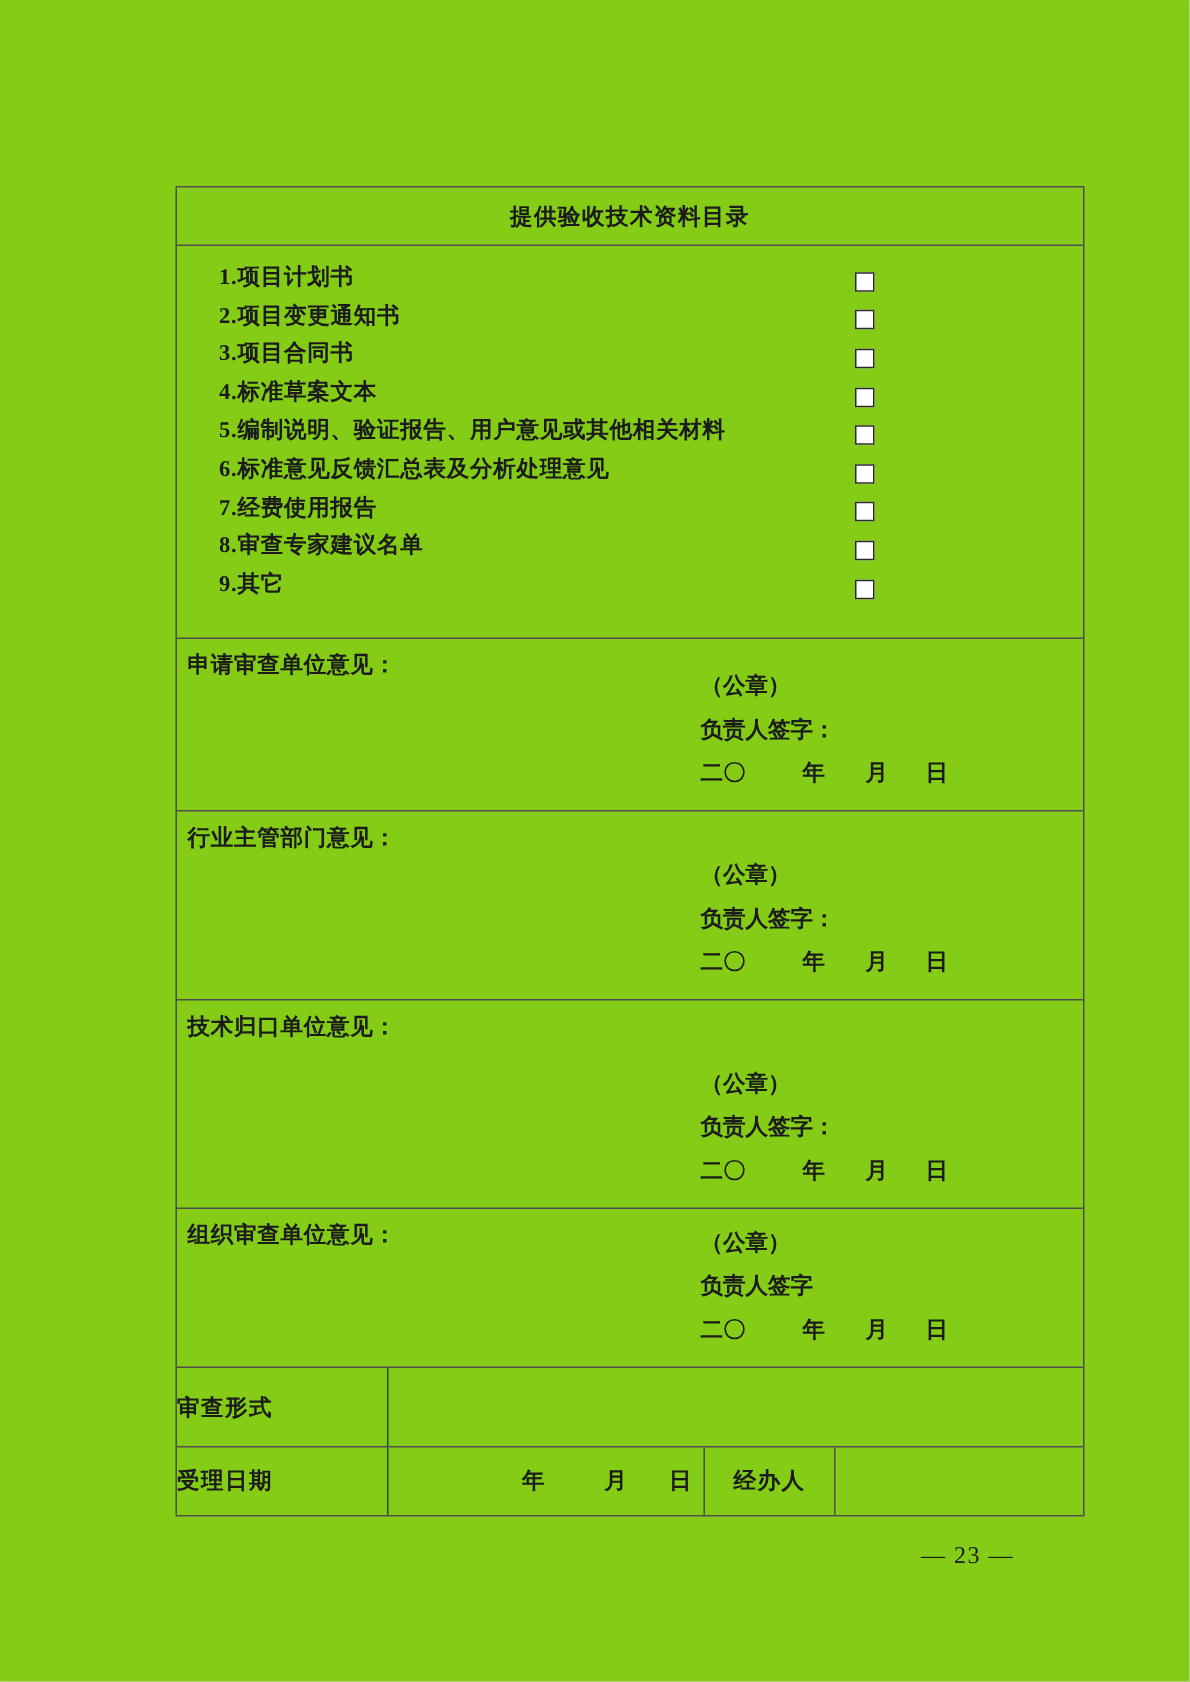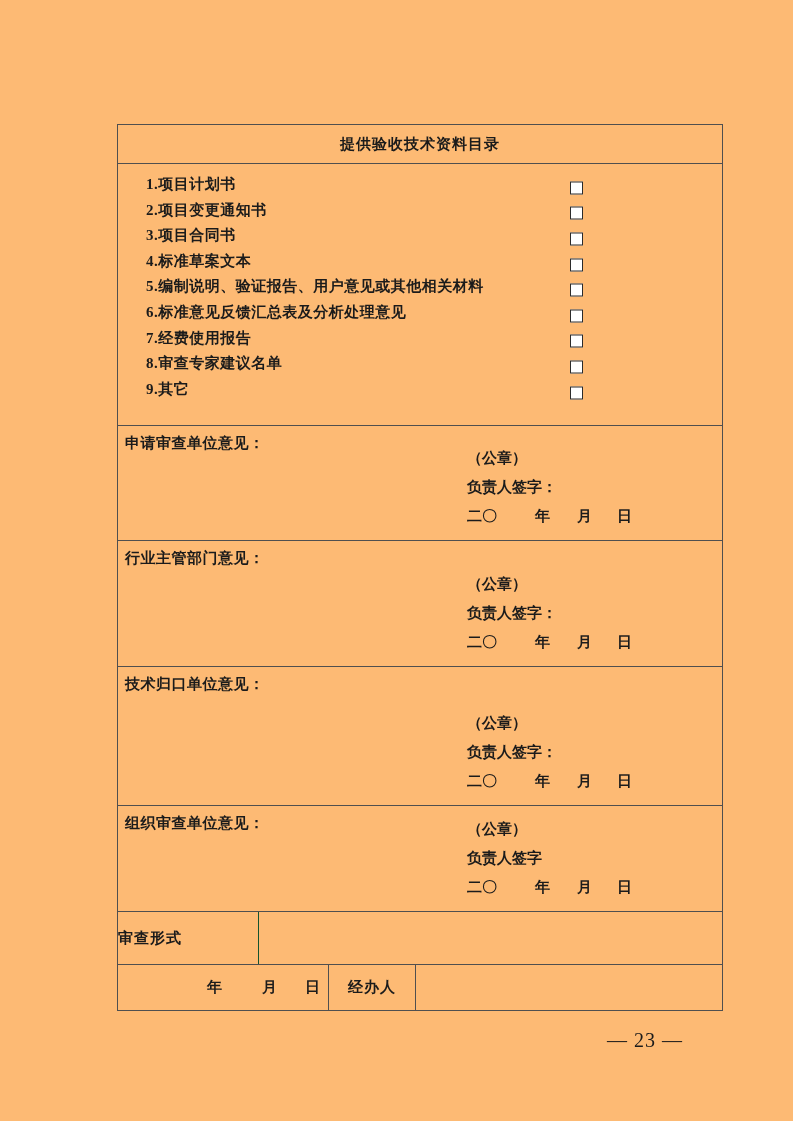--- a/index.html
+++ b/index.html
@@ -1,19 +1,19 @@
 <!DOCTYPE html>
 <html><head>
 <meta charset="utf-8">
 <style>
   html,body{margin:0;padding:0;background:#e8e8e8;}
   .page{
     position:relative;
     width:793px;height:1121px;
-    background:#fdba74;
+    background:#84cc16;
     font-family:"Liberation Serif","DejaVu Serif",serif;
     color:#1b1b1b;
     overflow:hidden;
     margin:0 auto;
     box-shadow:0 0 4px rgba(0,0,0,.2);
   }
   .doc-table{
     position:absolute;left:117px;top:124px;width:604px;
     border:1px solid #4f4f4f;
     font-size:15px;
@@ -57,21 +57,21 @@
   .cell{box-sizing:border-box;display:flex;align-items:center;}
   .cell-label{width:141px;border-right:1px solid #14532d;letter-spacing:1px;}
   .cell-grow{flex:1;}
   .cell-ymd{width:211px;border-right:1px solid #4f4f4f;justify-content:flex-end;padding-right:8px;}
   .ymd-month{margin-left:40px;}
   .ymd-day{margin-left:28px;}
   .cell-handler{width:87px;border-right:1px solid #4f4f4f;justify-content:center;letter-spacing:1px;}
 
   .page-number{
     position:absolute;left:600px;top:1029px;width:90px;
-    font-size:20px;letter-spacing:1px;text-align:center;color:#1b1b1b;
+    font-size:16px;letter-spacing:1px;text-align:center;color:#1b1b1b;
   }
 </style>
 </head>
 <body>
 
 <div class="page">
   <div class="doc-table">
 
     <div class="row row-title">
       <span>提供验收技术资料目录</span>
@@ -175,20 +175,23 @@
     <div class="row row-form">
       <div class="cell cell-label">
         <span>审查形式</span>
       </div>
       <div class="cell cell-grow">
         <span></span>
       </div>
     </div>
 
     <div class="row row-accept">
+      <div class="cell cell-label">
+        <span>受理日期</span>
+      </div>
       <div class="cell cell-ymd">
         <span>年</span>
         <span class="ymd-month">月</span>
         <span class="ymd-day">日</span>
       </div>
       <div class="cell cell-handler">
         <span>经办人</span>
       </div>
       <div class="cell cell-grow">
         <span></span>

